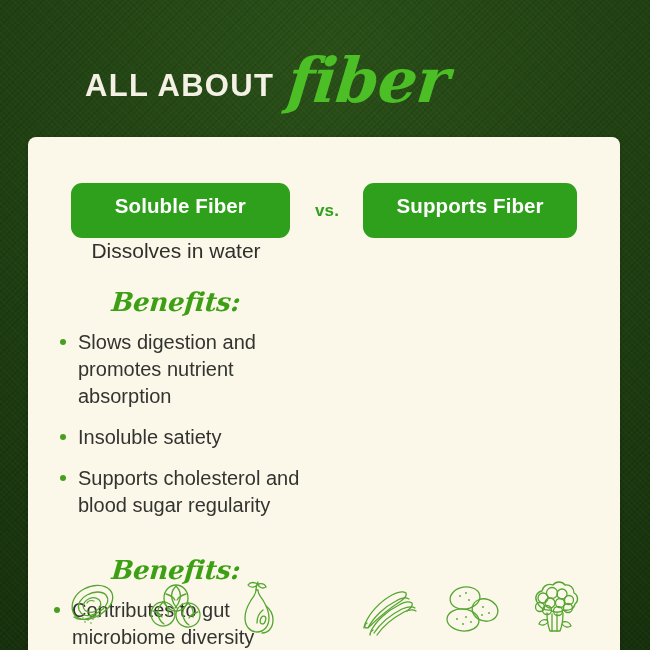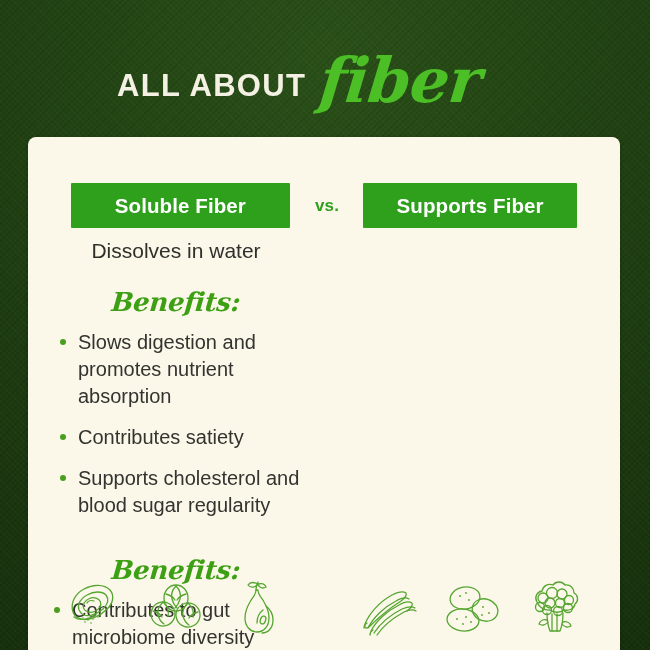--- a/index.html
+++ b/index.html
@@ -30,21 +30,20 @@
   
   .header {
     position: absolute;
     left: 0;
     top: 0;
     width: 534px;
     height: 137px;
     display: flex;
     align-items: center;
     justify-content: center;
-    padding-left: 32px;
   }
   .header-inner {
     display: flex;
     align-items: baseline;
     transform: translateY(6px);
   }
   .title-all-about {
     color: #f4f1e4;
     font-family: "Liberation Sans", sans-serif;
     font-weight: bold;
@@ -87,24 +86,24 @@
     align-items: center;
     justify-content: center;
   }
   .badge {
     background: #2fa01c;
     color: #ffffff;
     font-family: "Liberation Sans", sans-serif;
     font-weight: bold;
     font-size: 20.5px;
     letter-spacing: 0.1px;
-    border-radius: 1px;
+    border-radius: 11px;
     text-align: center;
     line-height: 45px;
-    height: 45px;
+    height: 55px;
     box-sizing: border-box;
   }
   .badge.left  { width: 219px; }
   .badge.right { width: 214px; }
   .vs-label {
     color: #2fa01c;
     font-family: "Liberation Sans", sans-serif;
     font-weight: bold;
     font-size: 17px;
     margin: 0 24px 0 25px;
@@ -212,21 +211,21 @@
       <div class="badge right">Supports Fiber</div>
     </div>
 
     <div class="columns">
 
       <div class="col left">
         <div class="col-subtitle">Dissolves in water</div>
         <div class="benefits-heading">Benefits:</div>
         <ul class="bullets">
           <li class="bullet">Slows digestion and promotes nutrient absorption</li>
-          <li class="bullet">Contributes satiety</li>
+          <li class="bullet">Insoluble satiety</li>
           <li class="bullet">Supports cholesterol and blood sugar regularity</li>
         </ul>
       </div>
 
       <div class="col right">
         <div class="benefits-heading">Benefits:</div>
         <ul class="bullets">
           <li class="bullet">Contributes to gut microbiome diversity</li>
         </ul>
       </div>

